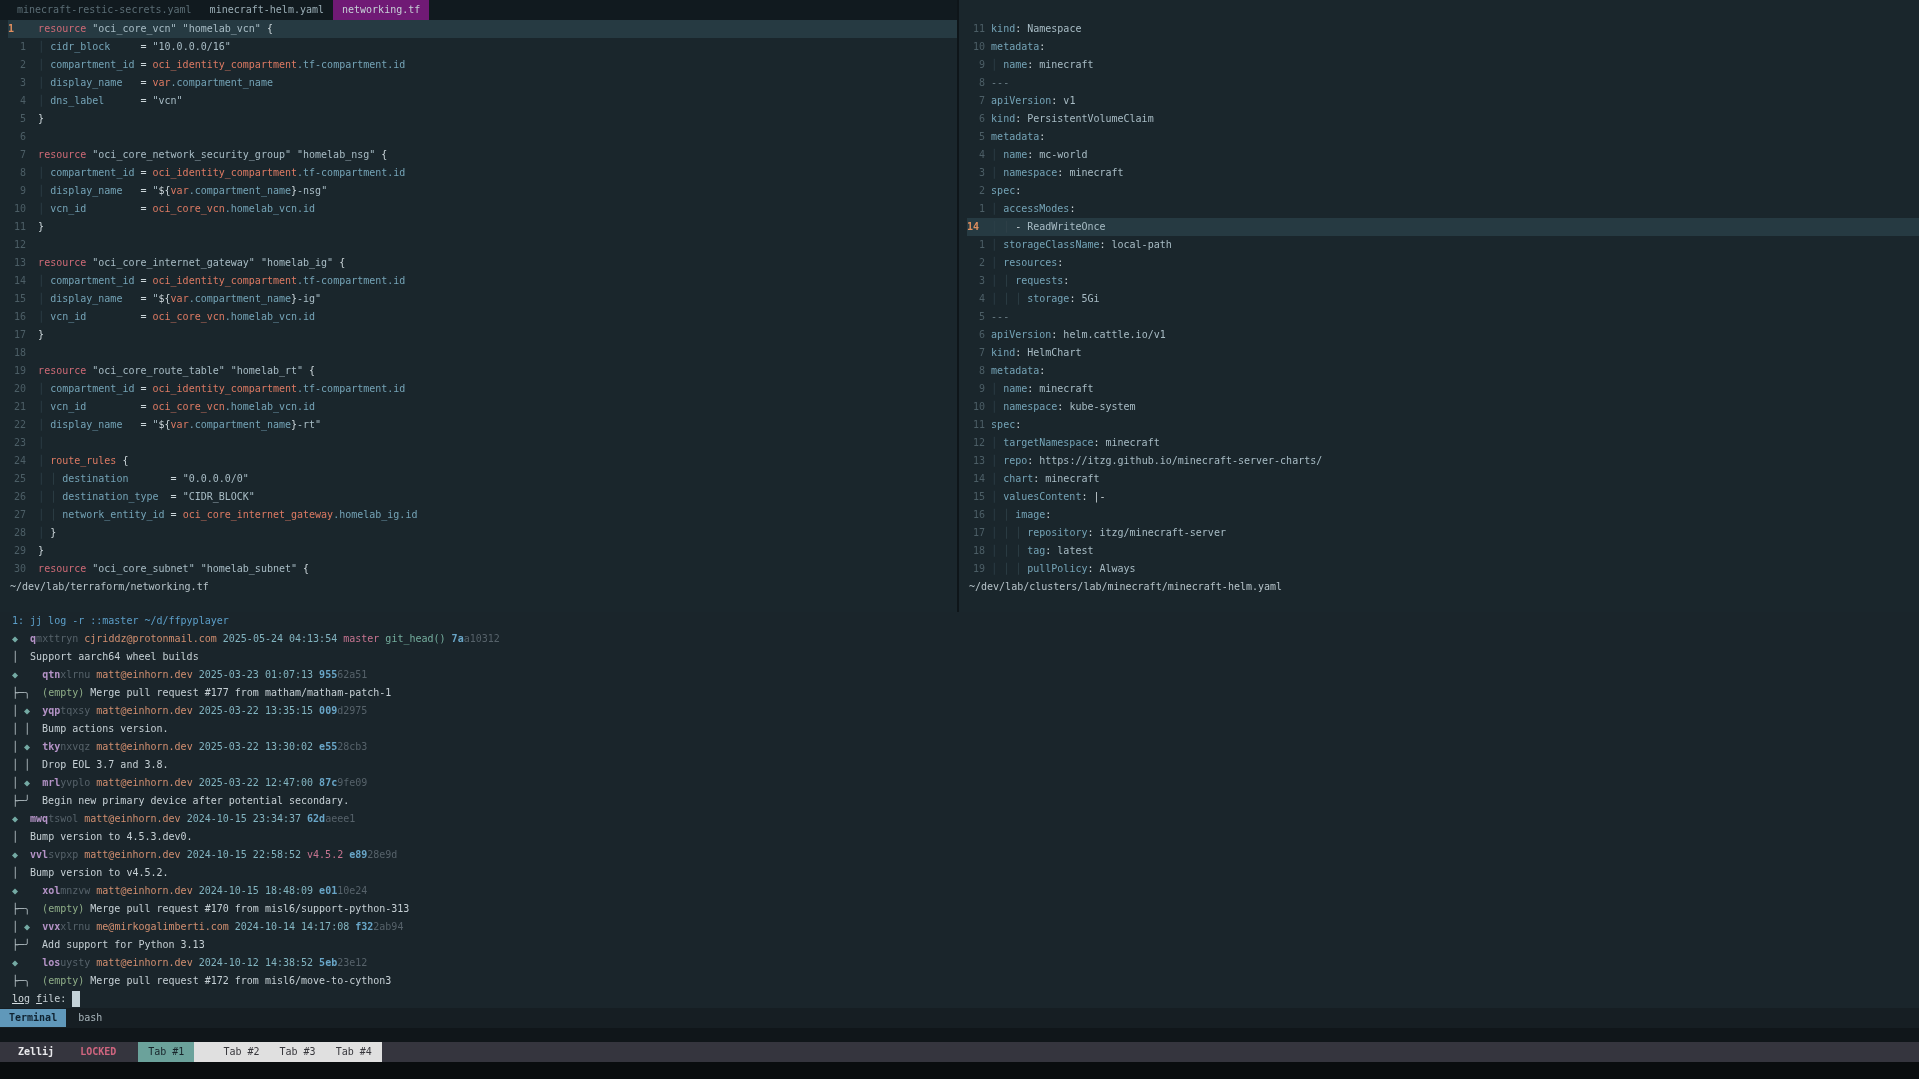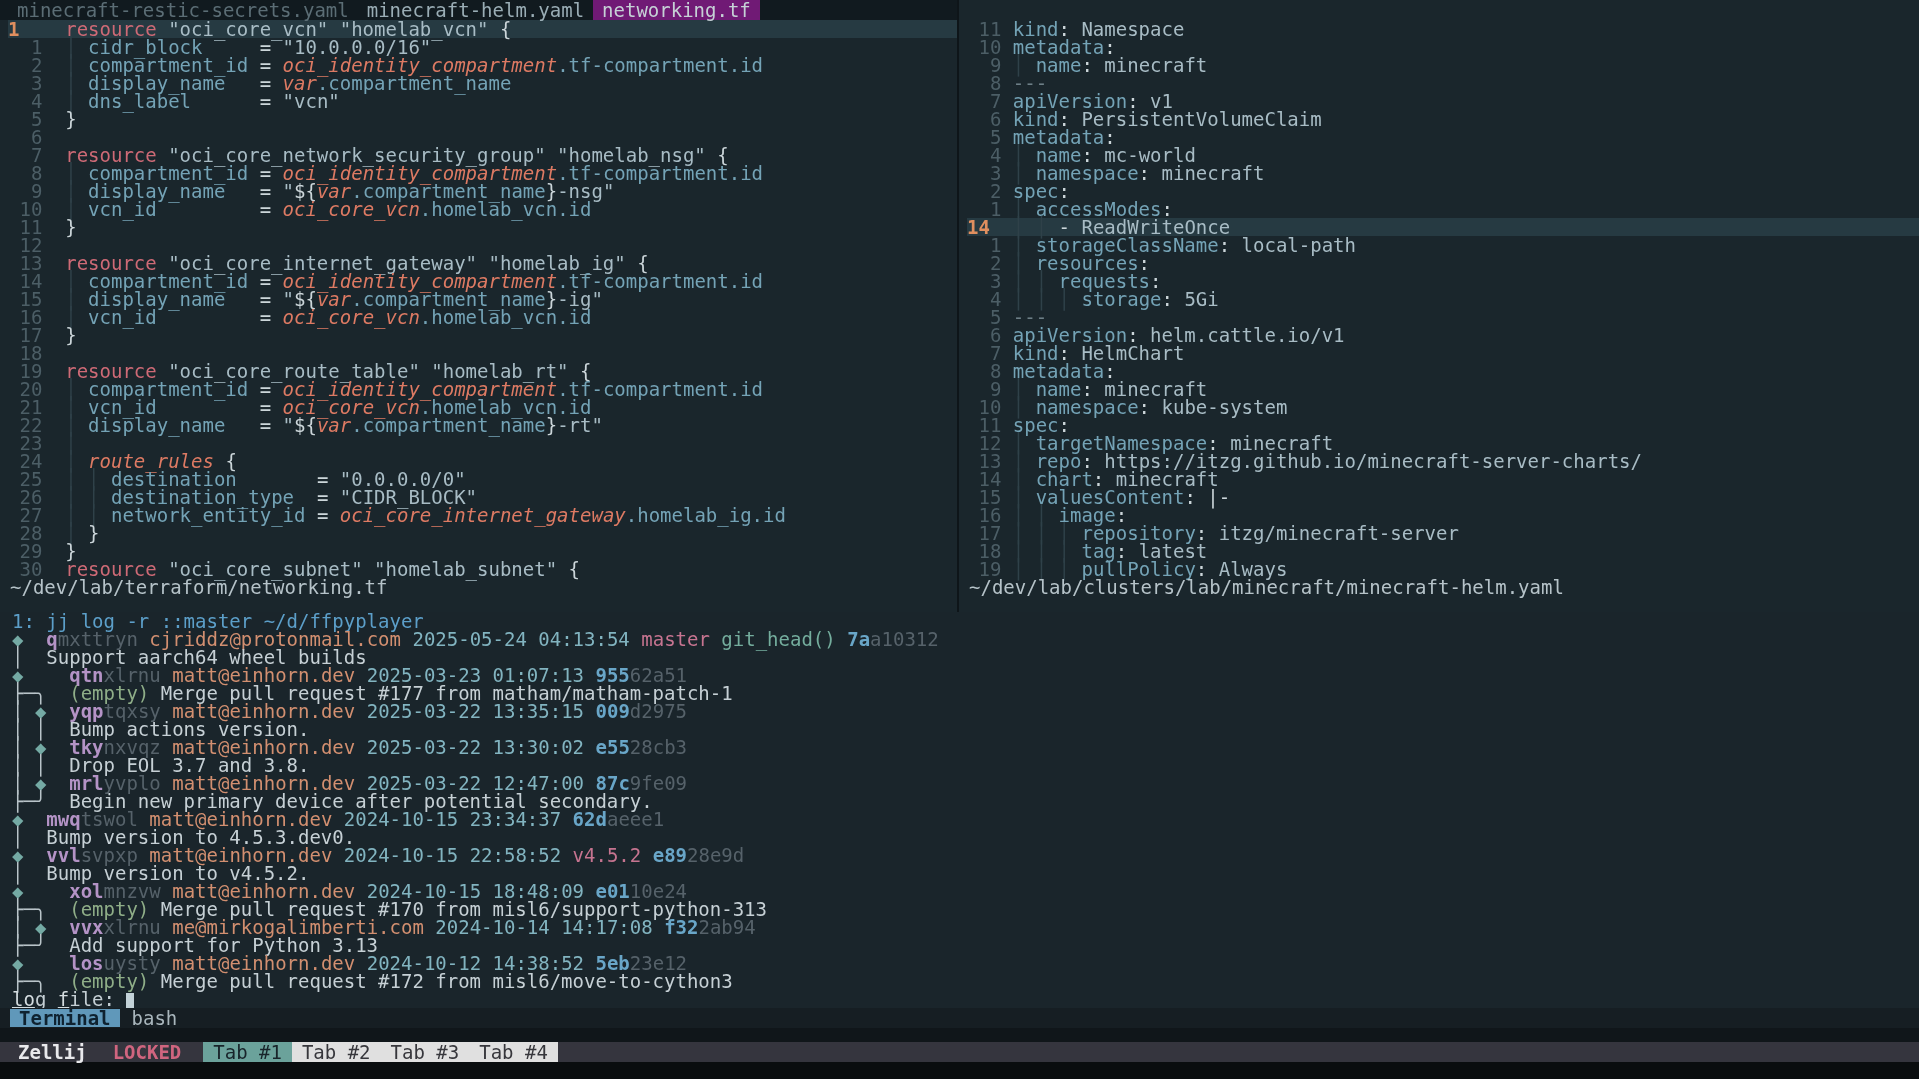--- a/index.html
+++ b/index.html
@@ -1,53 +1,53 @@
 <!DOCTYPE html>
 <html><head>
 <meta charset="utf-8">
 <style>
   * { margin:0; padding:0; box-sizing:border-box; }
   html,body { background:#0b0f12; }
   .screen {
     width:1919px; height:1079px; overflow:hidden; position:relative;
     font-family:"DejaVu Sans Mono","Liberation Mono",monospace;
-    font-size:19px; background:#0b0f12; color:#c4ced3;
+    font-size:10px; background:#0b0f12; color:#c4ced3;
   }
   .row { height:18px; line-height:18px; white-space:pre; }
   .editors { display:flex; height:612px; background:#0e1519; }
   .pane { background:#1a262c; overflow:hidden; }
   .pane-left  { width:957px; }
   .pane-right { width:960px; margin-left:2px; }
   .bufferline { height:20px; line-height:20px; background:#111a1f; display:flex; white-space:pre; padding-left:8px; }
   .buf-tab { padding:0 9px; color:#9aadb5; }
   .buf-tab.dimtab { color:#5b6d75; }
   .buf-tab.active { background:#701a75; color:#c6d1d6; }
   .code { padding-left:8px; }
   .pane-right .toprow { height:20px; }
   .row.hl { background:#263a42; }
   .pathline { color:#b6c3c9; padding-left:10px; height:18px; line-height:18px; white-space:pre; }
   .terminal { height:396px; background:#1a252b; padding-left:12px; overflow:hidden; }
   .term-title { color:#5c9fc9; font-weight:normal; height:18px; line-height:18px; white-space:pre; }
-  .chiprow { height:20px; line-height:20px; background:#161e23; display:flex; align-items:center; padding-left:10px; white-space:pre; }
+  .chiprow { height:20px; line-height:20px; background:#161e23; display:flex; align-items:center; white-space:pre; }
   .chip-terminal { background:#6098ba; color:#0f2230; font-weight:bold; padding:0 9px; height:18px; line-height:18px; }
   .shell-label { color:#a9b6bc; margin-left:12px; }
   .gap { height:14px; background:#10161a; }
   .zellij-bar { height:20px; line-height:20px; background:#35353e; display:flex; white-space:pre; }
   .zj-app { color:#e9e9ec; font-weight:bold; margin-left:18px; }
   .zj-mode { color:#d0657f; font-weight:bold; margin-left:26px; }
   .zj-tab-active { background:#6ba29b; color:#18242a; padding:0 10px; margin-left:22px; height:20px; }
-  .zj-tabs-light { background:#e0e0e0; color:#37373c; height:20px; display:flex; }
+  .zj-tabs-light { background:#e0e0e0; color:#37373c; height:20px; display:flex;padding-left:19px; }
   .zj-tab { padding:0 10px; }
   .bottomfill { height:17px; background:#0a0d0f; }
   
   .ln  { color:#4c5e66; }
   .lnc { color:#e08f5f; font-weight:bold; }
   .ig  { color:#2f4149; }
   .kw  { color:#ce6a76; }
-  .fn  { color:#dd7a63;font-style:italic; }
+  .fn  { color:#dd7a63; }
   .pr  { color:#74a3b6; }
   .st  { color:#a8bcc5; }
   .pu  { color:#ccd6da; }
   .dim { color:#6d7f87; }
   .t   { color:#c4ced3; }
   
   .g   { color:#b9c4c9; }
   .nd  { color:#74aaa4; }
   .cb  { color:#b493c6; font-weight:bold; }
   .cd  { color:#56626a; }

